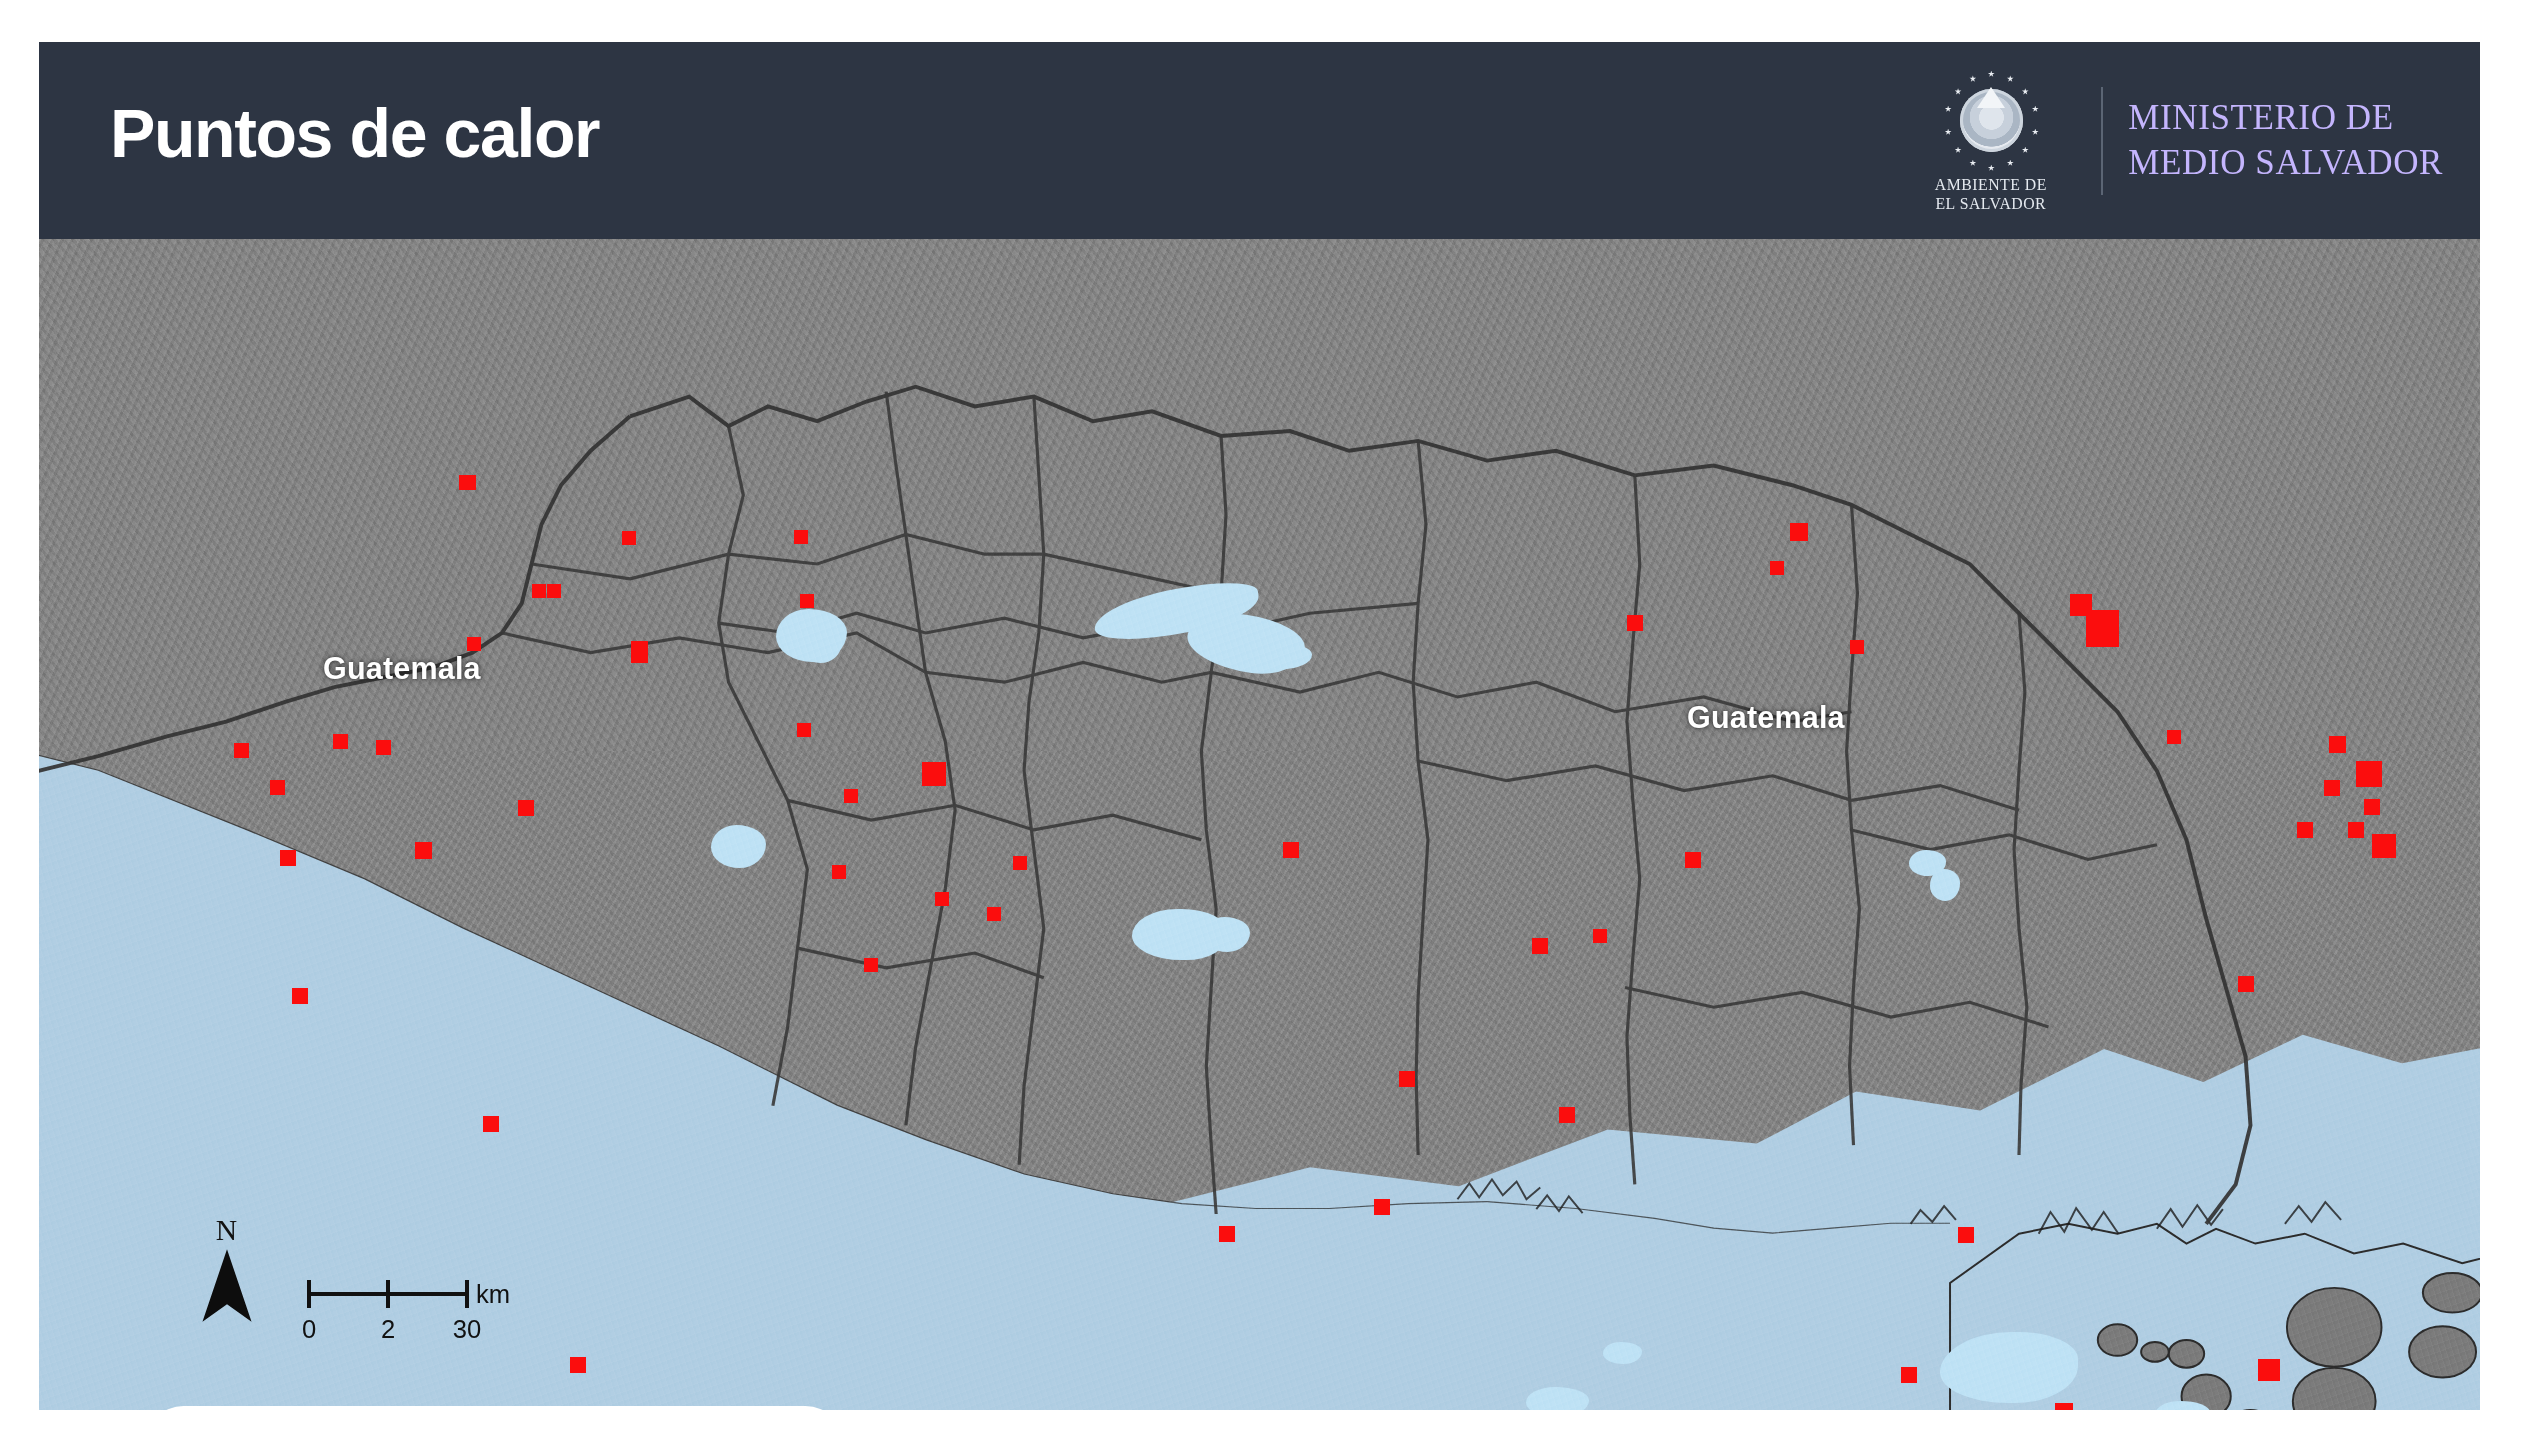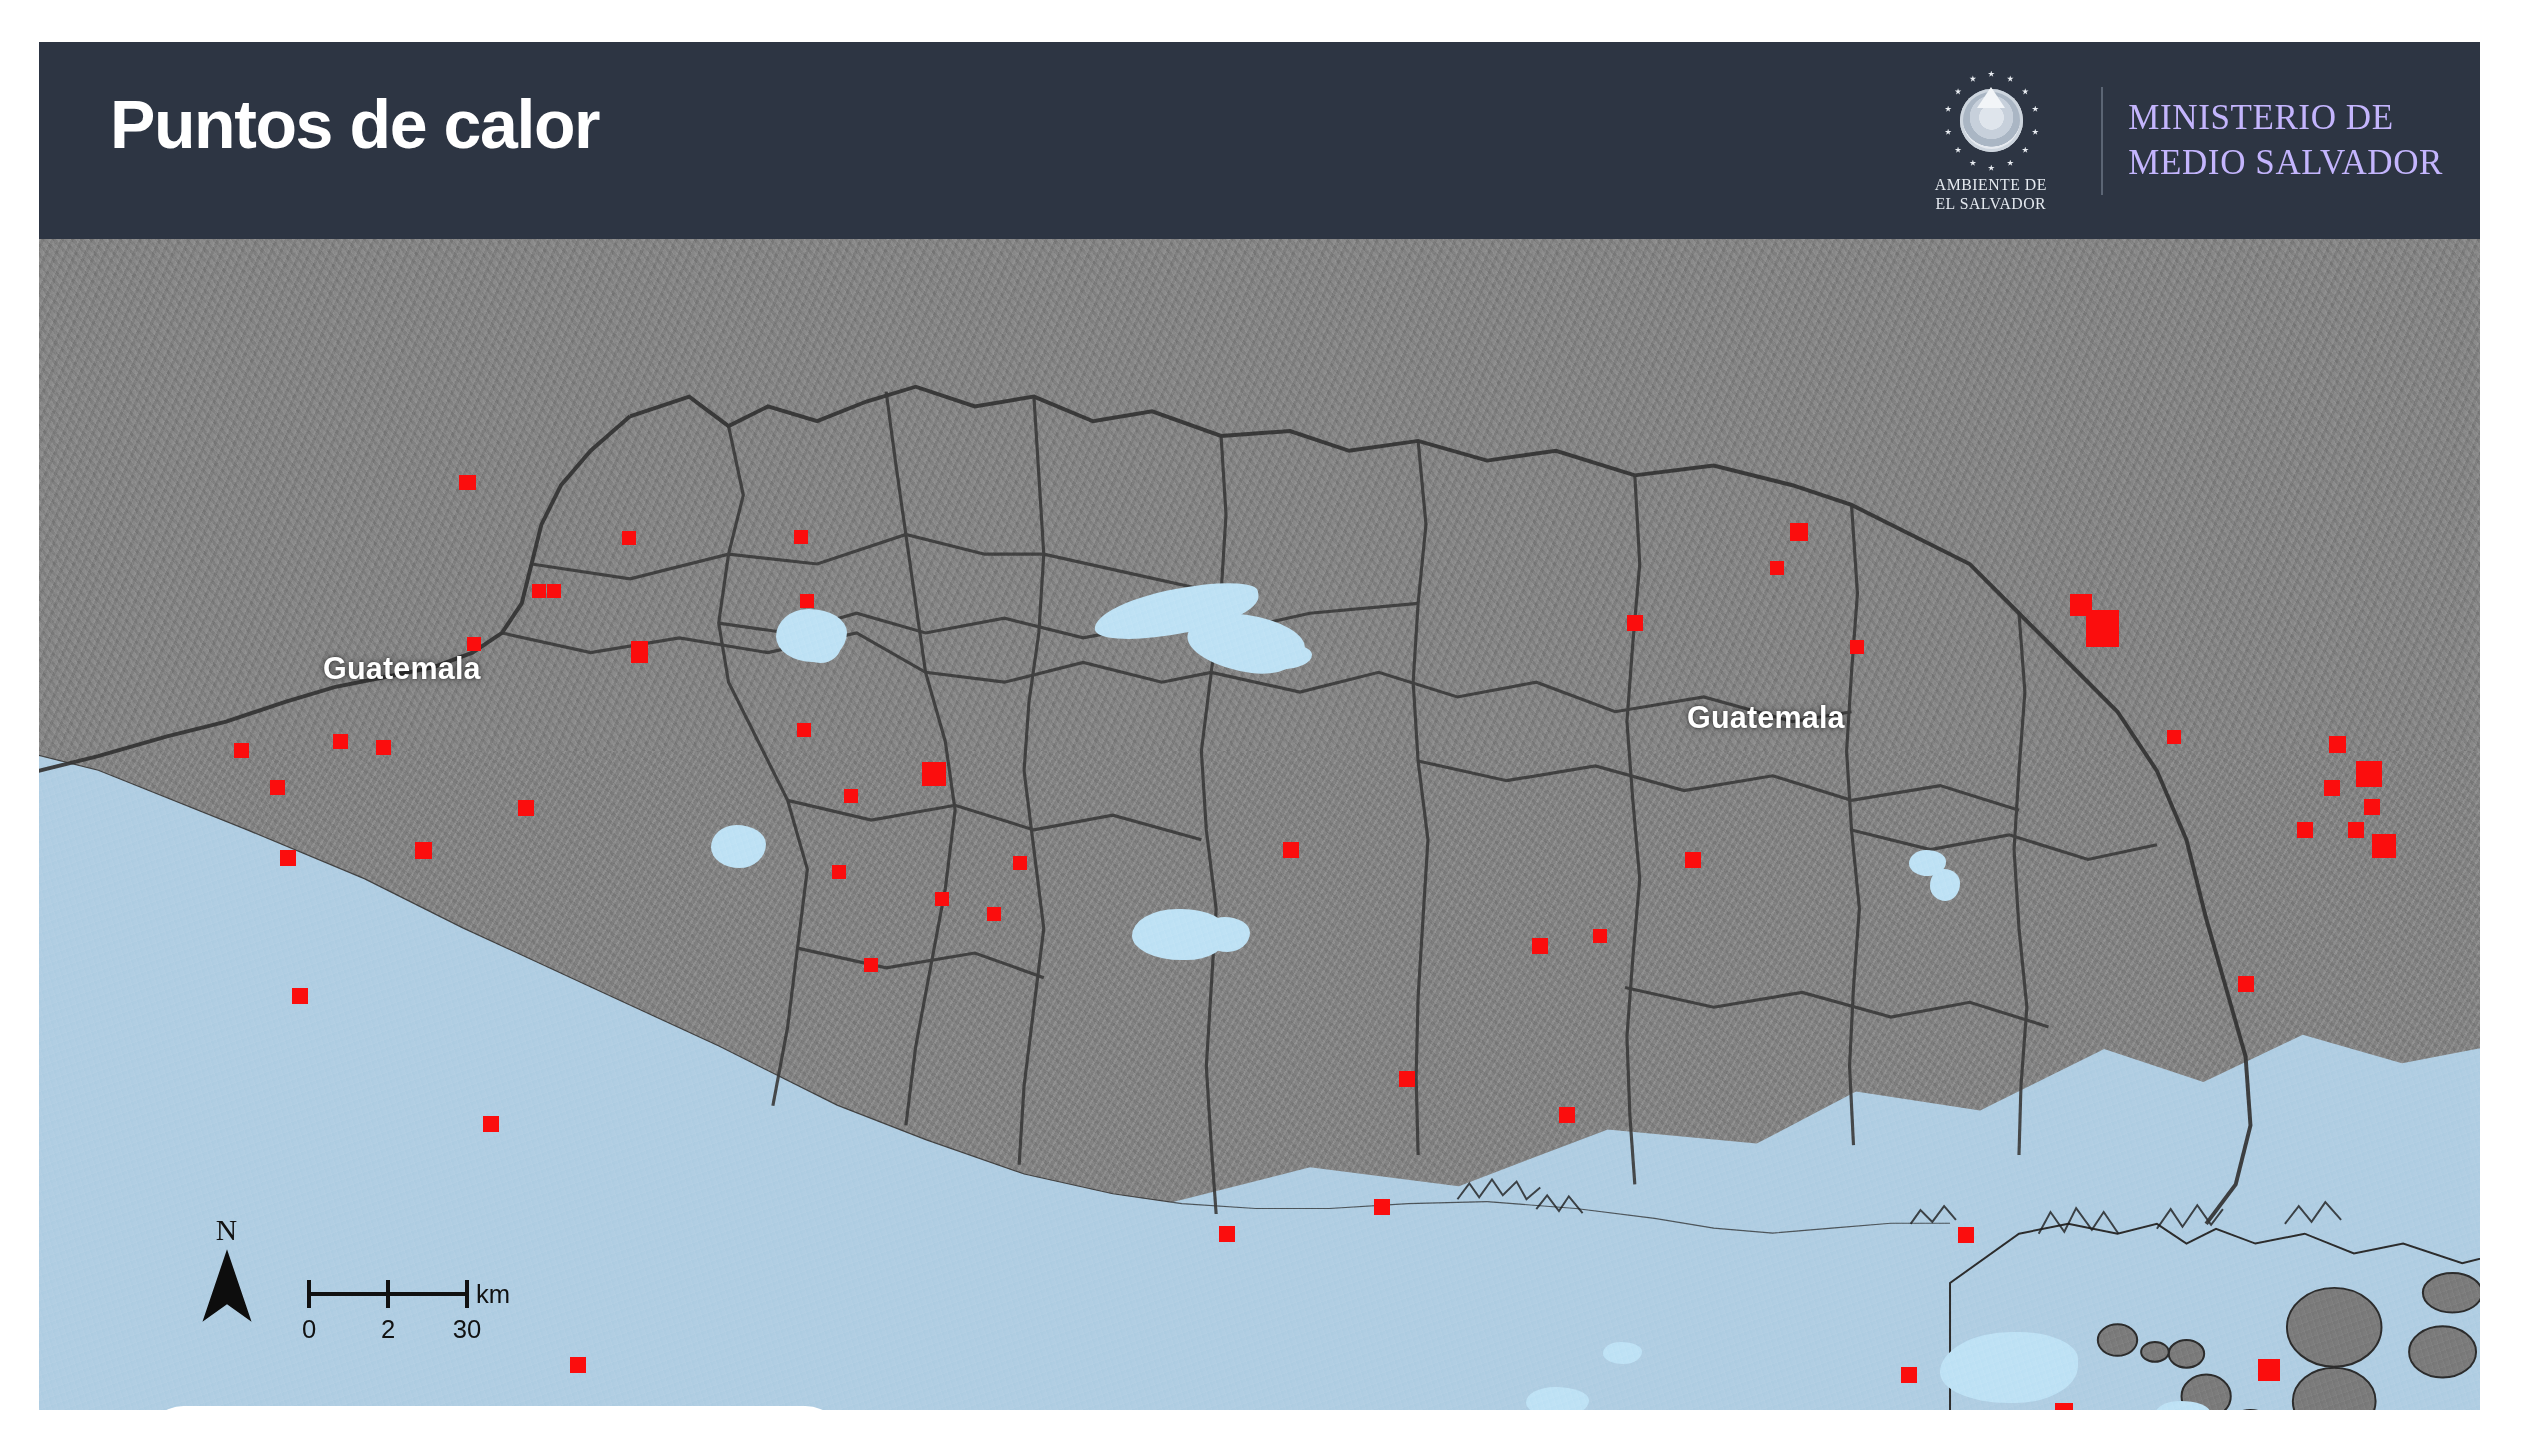--- a/index.html
+++ b/index.html
@@ -11,21 +11,21 @@
   #header{
     position:absolute;left:39px;top:42px;width:2441px;height:197px;
     background:#2d3543;
   }
   #header-left{position:absolute;left:71px;top:29.6px;}
   #hashtag{font-size:40px;font-weight:700;letter-spacing:-0.4px;line-height:1;white-space:nowrap;}
   #hashtag .tag{color:#4c8ca6;}
   #hashtag .informa{color:#ffffff;}
   #maintitle{
     color:#ffffff;font-size:68px;font-weight:700;letter-spacing:-1.4px;
-    line-height:1;margin-top:18px;white-space:nowrap;
+    line-height:1;margin-top:27px;white-space:nowrap;
   }
 
   #header-right{position:absolute;right:37px;top:27.6px;display:flex;align-items:center;height:143px;}
   #crest-block{display:flex;flex-direction:column;align-items:center;justify-content:center;width:212px;}
   #crest{width:102px;height:102px;position:relative;}
   #crest .ring{position:absolute;left:0;top:0;width:102px;height:102px;}
   #crest .star{position:absolute;width:6.9px;height:6.9px;background:#e9edf2;
      clip-path:polygon(50% 0%,61% 35%,98% 35%,68% 57%,79% 91%,50% 70%,21% 91%,32% 57%,2% 35%,39% 35%);}
   #crest .inner{
     position:absolute;left:19.7px;top:19.7px;width:63px;height:63px;border-radius:50%;

